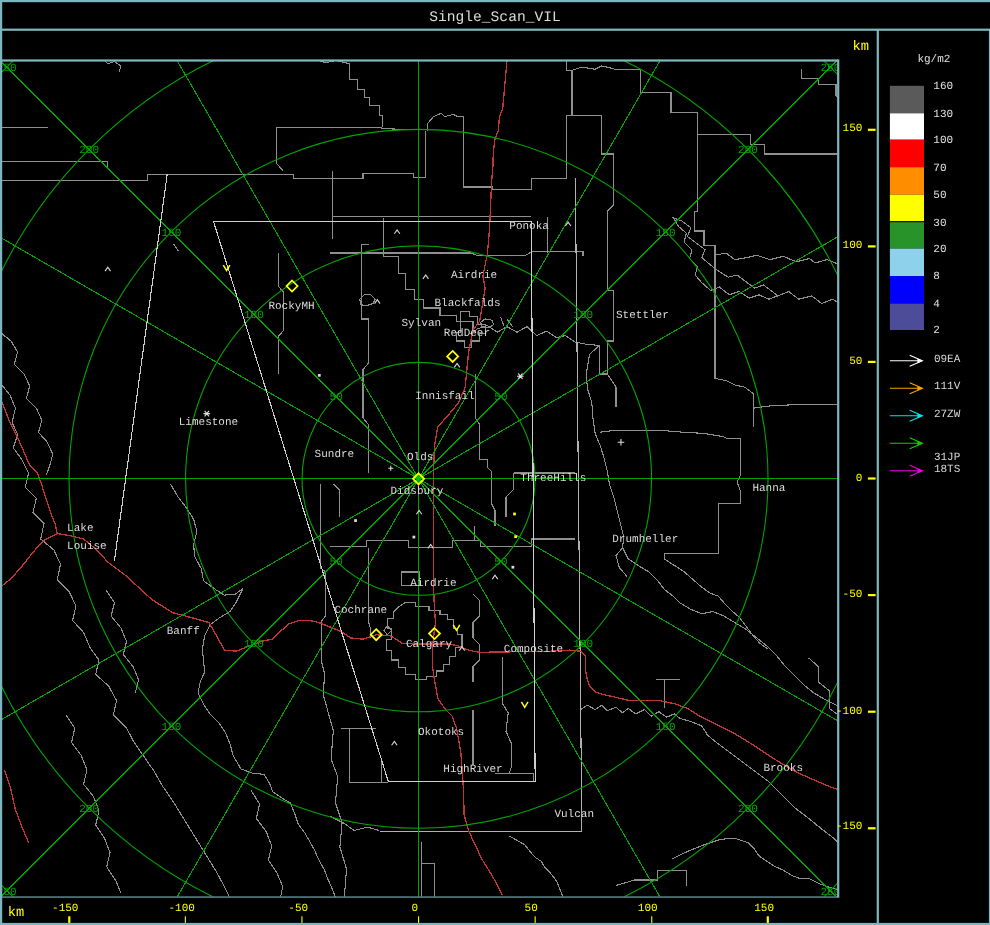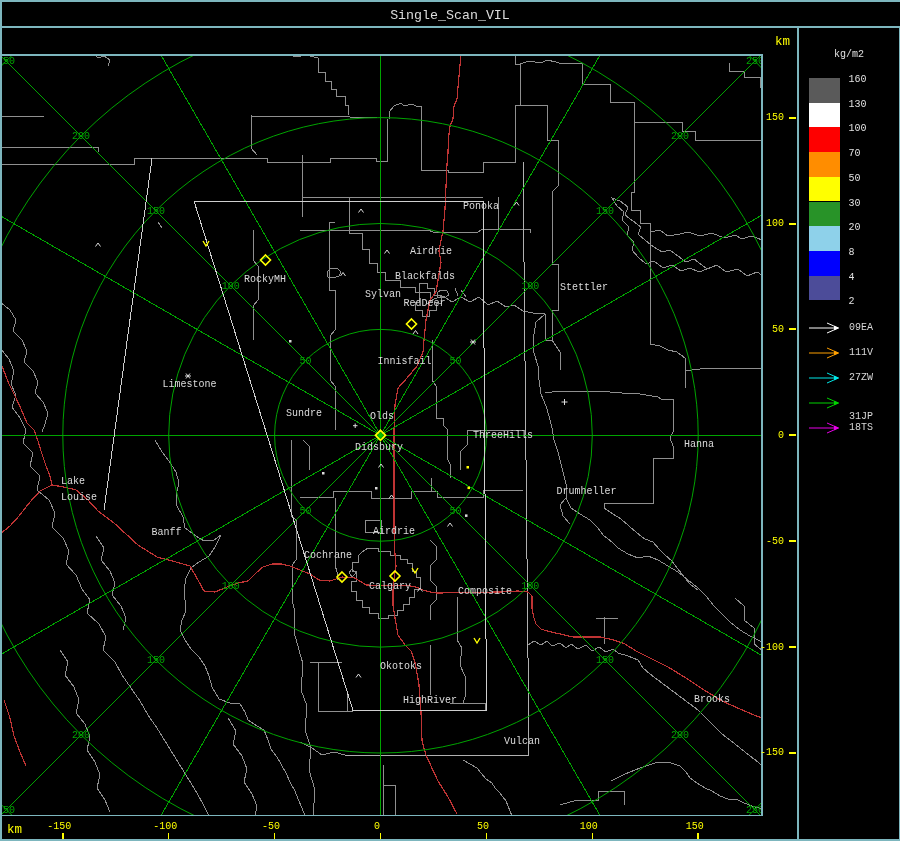--- a/index.html
+++ b/index.html
@@ -185,21 +185,21 @@
 <div style="position:absolute;left:162.5px;top:380px;font:10px 'Liberation Mono',monospace;color:#dcdcdc;line-height:10px;white-space:pre">Limestone</div>
 <div style="position:absolute;left:286px;top:409px;font:10px 'Liberation Mono',monospace;color:#dcdcdc;line-height:10px;white-space:pre">Sundre</div>
 <div style="position:absolute;left:370px;top:411.5px;font:10px 'Liberation Mono',monospace;color:#dcdcdc;line-height:10px;white-space:pre">Olds</div>
 <div style="position:absolute;left:355px;top:443px;font:10px 'Liberation Mono',monospace;color:#dcdcdc;line-height:10px;white-space:pre">Didsbury</div>
 <div style="position:absolute;left:473px;top:431px;font:10px 'Liberation Mono',monospace;color:#dcdcdc;line-height:10px;white-space:pre">ThreeHills</div>
 <div style="position:absolute;left:684px;top:440px;font:10px 'Liberation Mono',monospace;color:#dcdcdc;line-height:10px;white-space:pre">Hanna</div>
 <div style="position:absolute;left:556.6px;top:486.6px;font:10px 'Liberation Mono',monospace;color:#dcdcdc;line-height:10px;white-space:pre">Drumheller</div>
 <div style="position:absolute;left:61px;top:477px;font:10px 'Liberation Mono',monospace;color:#dcdcdc;line-height:10px;white-space:pre">Lake</div>
 <div style="position:absolute;left:61px;top:493px;font:10px 'Liberation Mono',monospace;color:#dcdcdc;line-height:10px;white-space:pre">Louise</div>
 <div style="position:absolute;left:373px;top:527px;font:10px 'Liberation Mono',monospace;color:#dcdcdc;line-height:10px;white-space:pre">Airdrie</div>
-<div style="position:absolute;left:151.6px;top:528px;font:10px 'Liberation Mono',monospace;color:#dcdcdc;line-height:10px;white-space:pre">Banff</div>
+<div style="position:absolute;left:151.6px;top:570px;font:10px 'Liberation Mono',monospace;color:#dcdcdc;line-height:10px;white-space:pre">Banff</div>
 <div style="position:absolute;left:304px;top:551px;font:10px 'Liberation Mono',monospace;color:#dcdcdc;line-height:10px;white-space:pre">Cochrane</div>
 <div style="position:absolute;left:369px;top:581.5px;font:10px 'Liberation Mono',monospace;color:#dcdcdc;line-height:10px;white-space:pre">Calgary</div>
 <div style="position:absolute;left:458px;top:586.6px;font:10px 'Liberation Mono',monospace;color:#dcdcdc;line-height:10px;white-space:pre">Composite</div>
 <div style="position:absolute;left:380px;top:661.7px;font:10px 'Liberation Mono',monospace;color:#dcdcdc;line-height:10px;white-space:pre">Okotoks</div>
 <div style="position:absolute;left:403px;top:696.2px;font:10px 'Liberation Mono',monospace;color:#dcdcdc;line-height:10px;white-space:pre">HighRiver</div>
 <div style="position:absolute;left:694px;top:695.3px;font:10px 'Liberation Mono',monospace;color:#dcdcdc;line-height:10px;white-space:pre">Brooks</div>
 <div style="position:absolute;left:504px;top:737px;font:10px 'Liberation Mono',monospace;color:#dcdcdc;line-height:10px;white-space:pre">Vulcan</div>
 <div style="position:absolute;left:0px;top:0px;width:900px;height:1.5px;background:#7db6be"></div>
 <div style="position:absolute;left:0px;top:26px;width:900px;height:2px;background:#7db6be"></div>
 <div style="position:absolute;left:0px;top:0px;width:1.5px;height:841px;background:#7db6be"></div>

